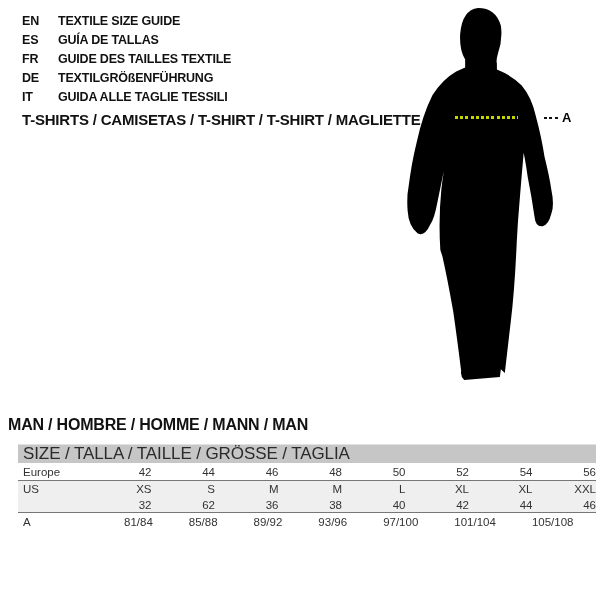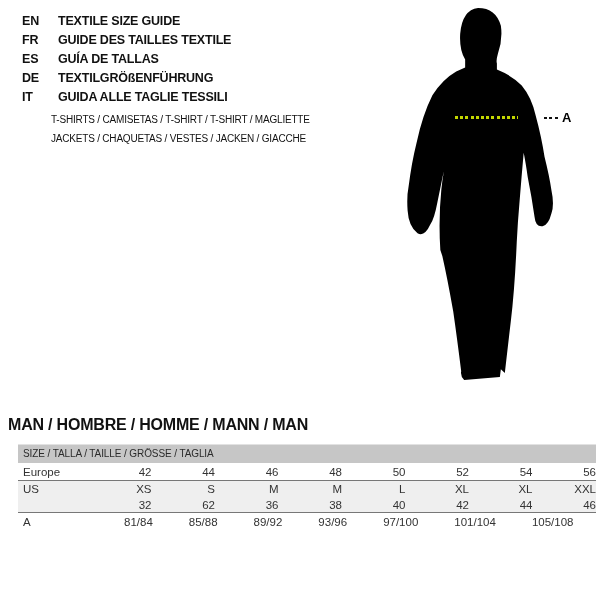--- a/index.html
+++ b/index.html
@@ -14,21 +14,21 @@
   
   .lang-block { position:absolute; left:22px; top:11px; }
   .lang-row { display:flex; height:19px; align-items:center; }
   .lang-code {
     width:36px; font-size:12.5px; font-weight:700; letter-spacing:-0.2px;
   }
   .lang-label { font-size:12.5px; font-weight:700; letter-spacing:-0.2px; }
 
   
   .category-block { position:absolute; left:22px; top:110px; }
-  .category-line { height:19px; font-size:10px; font-weight:400; letter-spacing:-0.2px; line-height:19px;margin-left:29px; }
+  .category-line { height:19px; font-size:15px; font-weight:700; letter-spacing:-0.2px; line-height:19px; }
 
   
   .figure-wrap { position:absolute; left:404px; top:6px; width:176px; height:382px; color: var(--silhouette, #000); }
   .figure-wrap svg { position:absolute; left:0; top:0; }
   .dash-yellow {
     position:absolute; left:51px; top:110px; width:63px; height:3.4px;
     background: repeating-linear-gradient(90deg, var(--dash, #c3d600) 0 3px, transparent 3px 5.2px);
   }
   .dash-black {
     position:absolute; left:140px; top:110.5px; width:15px; height:2.8px;
@@ -42,21 +42,21 @@
   
   .section-title { position:absolute; left:8px; top:416px; font-size:16px; font-weight:700; letter-spacing:-0.2px; }
   .footnote { position:absolute; left:22px; top:550px; font-size:12px; font-weight:700; letter-spacing:-0.2px; }
 
   
   .size-table { position:absolute; left:18px; top:444px; width:578px; }
   .thead {
     height:18px; line-height:18px;
     background: var(--header-bg, #c6c6c6);
     border-top: 1px solid #e2e2e2;
-    font-size:10px; color:#2b2b2b; padding-left:5px;
+    font-size:17px; color:#2b2b2b; padding-left:5px;
     letter-spacing:-0.1px;
   }
   .trow { display:flex; align-items:center; font-size:11.5px; color:#333;gap:36px; }
   .trow.r-europe { height:17px; border-bottom:1px solid var(--line, #777); }
   .band { background: var(--band-bg, #efefef); }
   .trow.r-us { height:16px; }
   .trow.r-num { height:15px; }
   .trow.r-a { height:17px; border-top:1px solid var(--line, #777); }
   .tcell { flex:1; text-align:right; }
   .tcell.label { flex:0 0 65px; text-align:left; padding-left:5px; }
@@ -65,40 +65,39 @@
 <body>
 
 <div class="canvas">
 
   <div class="lang-block">
     <div class="lang-row">
       <span class="lang-code">EN</span>
       <span class="lang-label">TEXTILE SIZE GUIDE</span>
     </div>
     <div class="lang-row">
+      <span class="lang-code">ES</span>
+      <span class="lang-label">GUÍA DE TALLAS</span>
+    </div>
+    <div class="lang-row">
       <span class="lang-code">FR</span>
       <span class="lang-label">GUIDE DES TAILLES TEXTILE</span>
-    </div>
-    <div class="lang-row">
-      <span class="lang-code">ES</span>
-      <span class="lang-label">GUÍA DE TALLAS</span>
     </div>
     <div class="lang-row">
       <span class="lang-code">DE</span>
       <span class="lang-label">TEXTILGRÖßENFÜHRUNG</span>
     </div>
     <div class="lang-row">
       <span class="lang-code">IT</span>
       <span class="lang-label">GUIDA ALLE TAGLIE TESSILI</span>
     </div>
   </div>
 
   <div class="category-block">
     <div class="category-line">T-SHIRTS / CAMISETAS / T-SHIRT / T-SHIRT / MAGLIETTE</div>
-    <div class="category-line">JACKETS / CHAQUETAS / VESTES / JACKEN / GIACCHE</div>
   </div>
 
   <div class="figure-wrap">
     <svg width="160" height="382" viewBox="0 0 160 385">
       <path fill="currentColor" d="
         M74 2
         Q92 2 97 20 Q99 34 94 48 Q92 55 93 58 L93 64
         Q108 70 118 80 Q128 92 132 110 Q138 132 141 152
         Q146 172 148 186 Q151 200 148 209 Q145 221 139 222 Q132 223 131 213
         Q128 192 124 172 Q122 158 120 148

